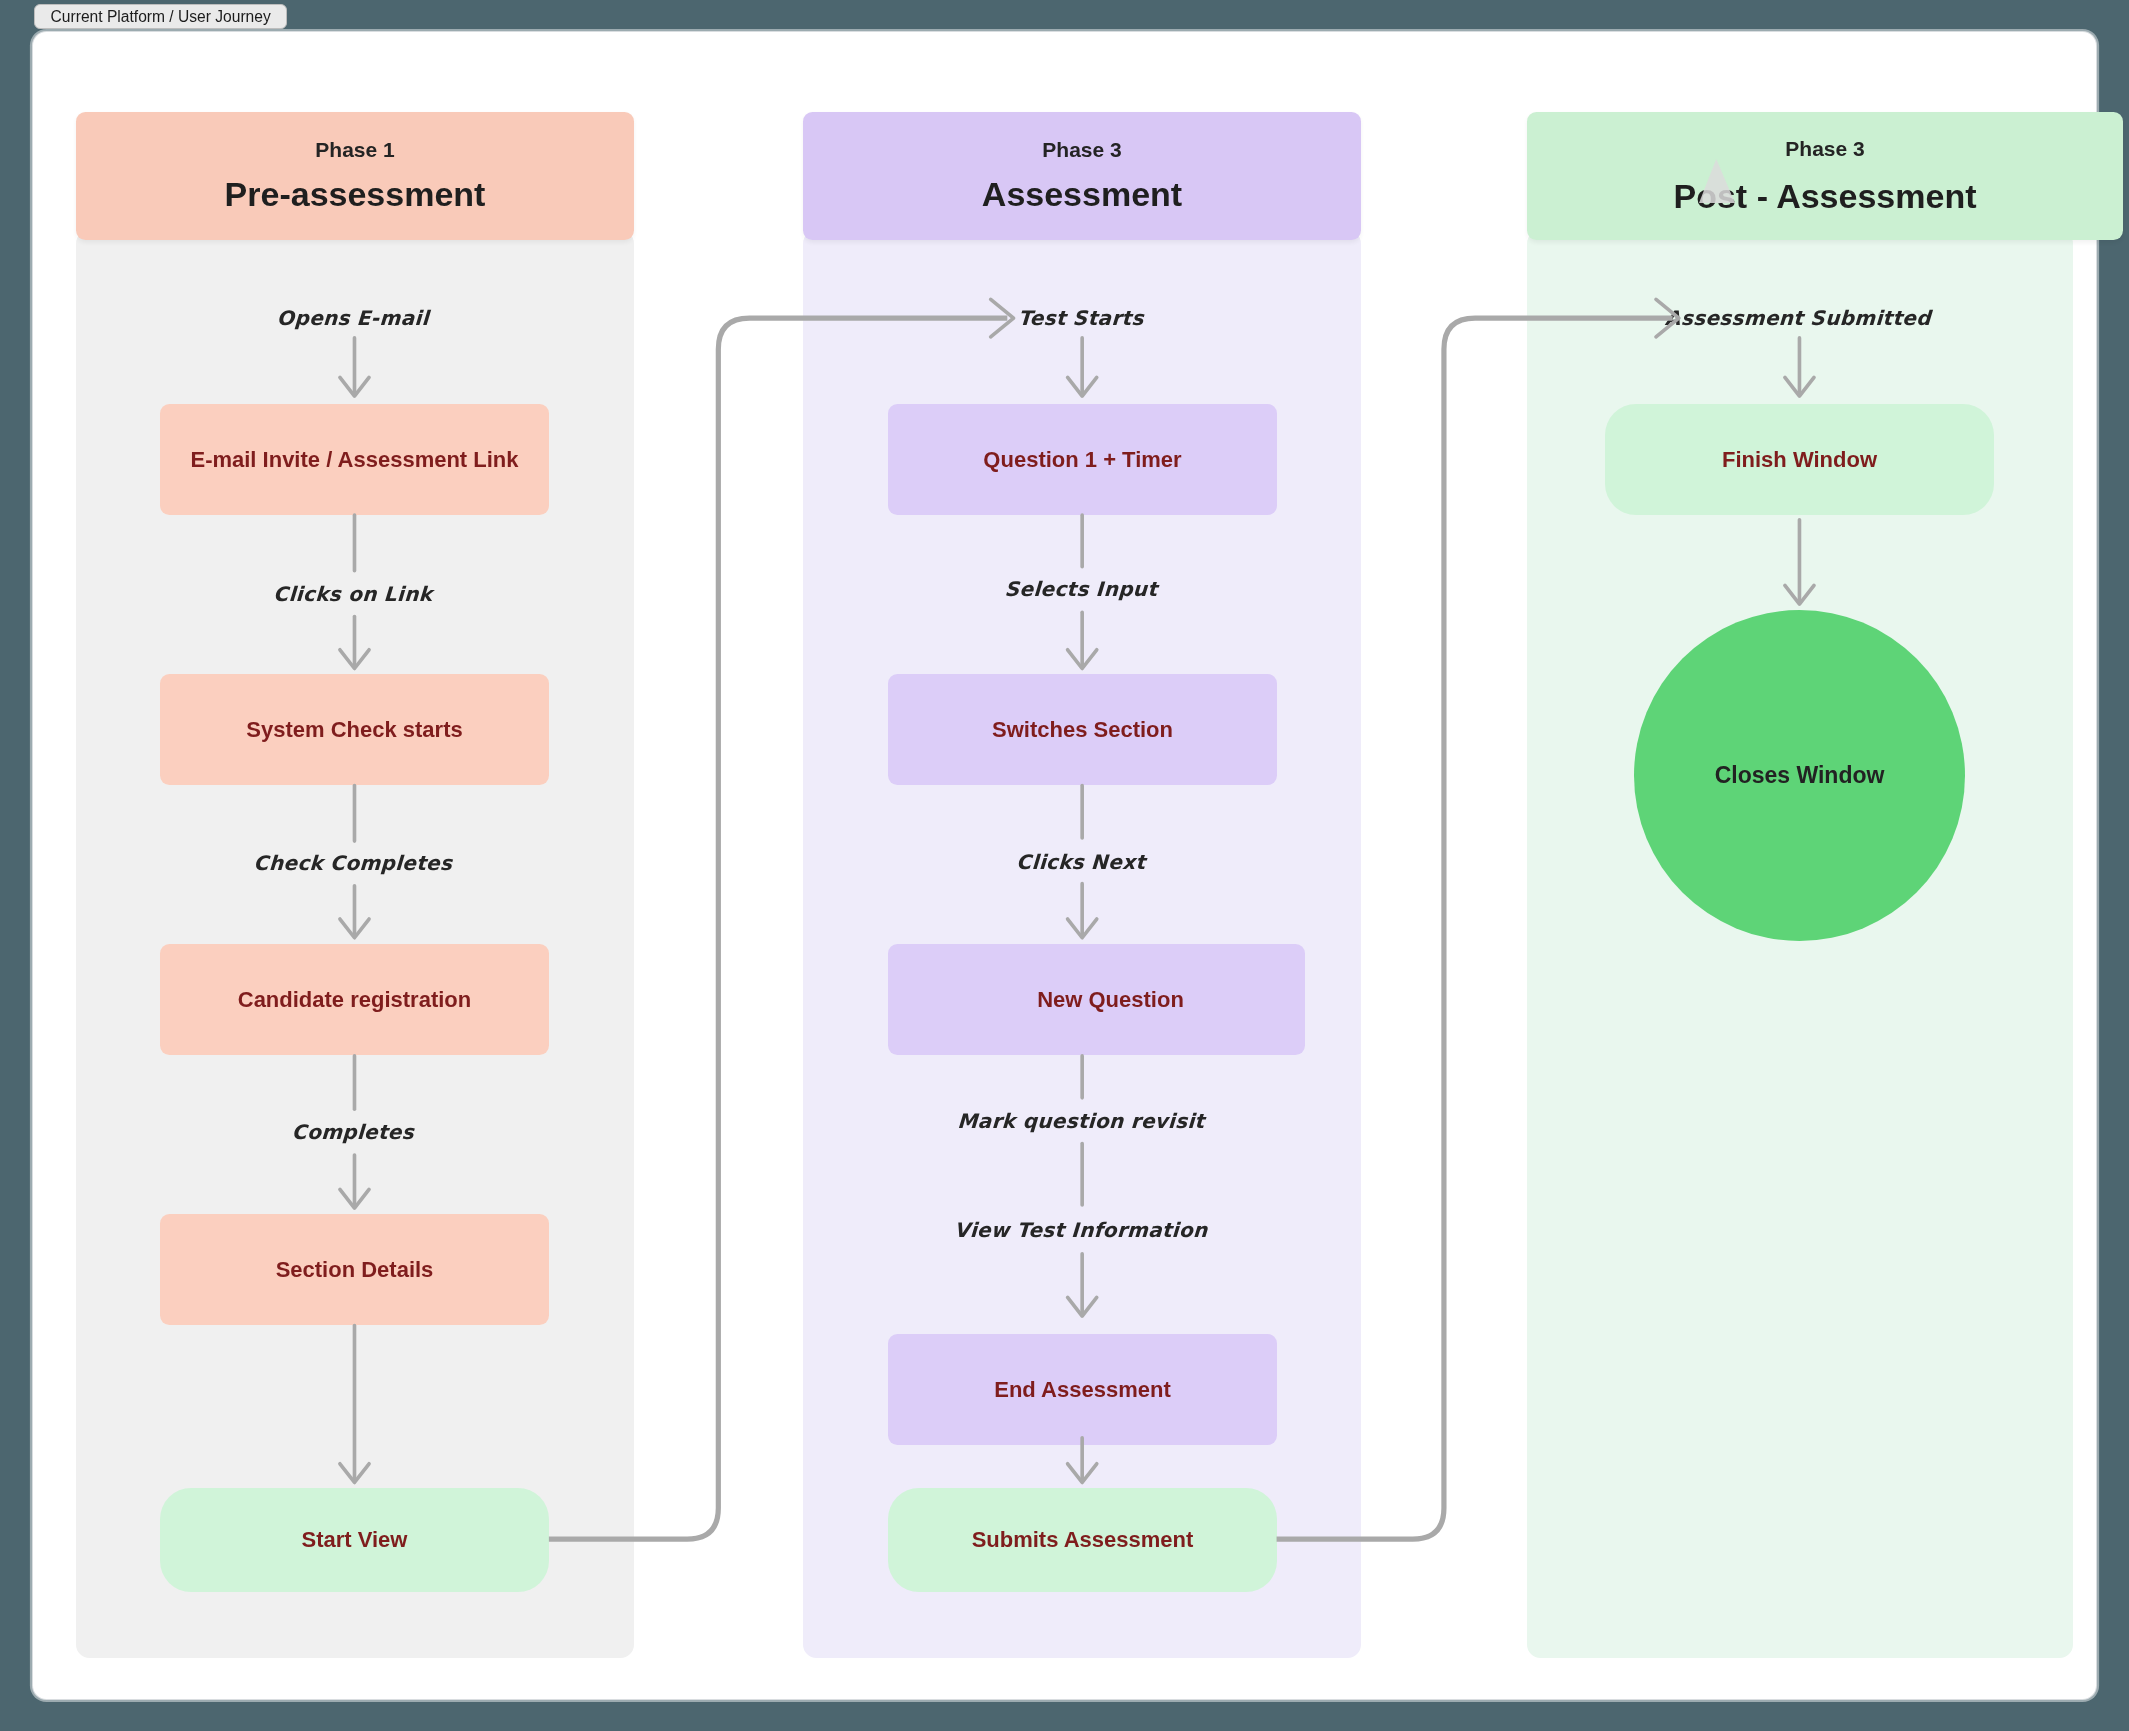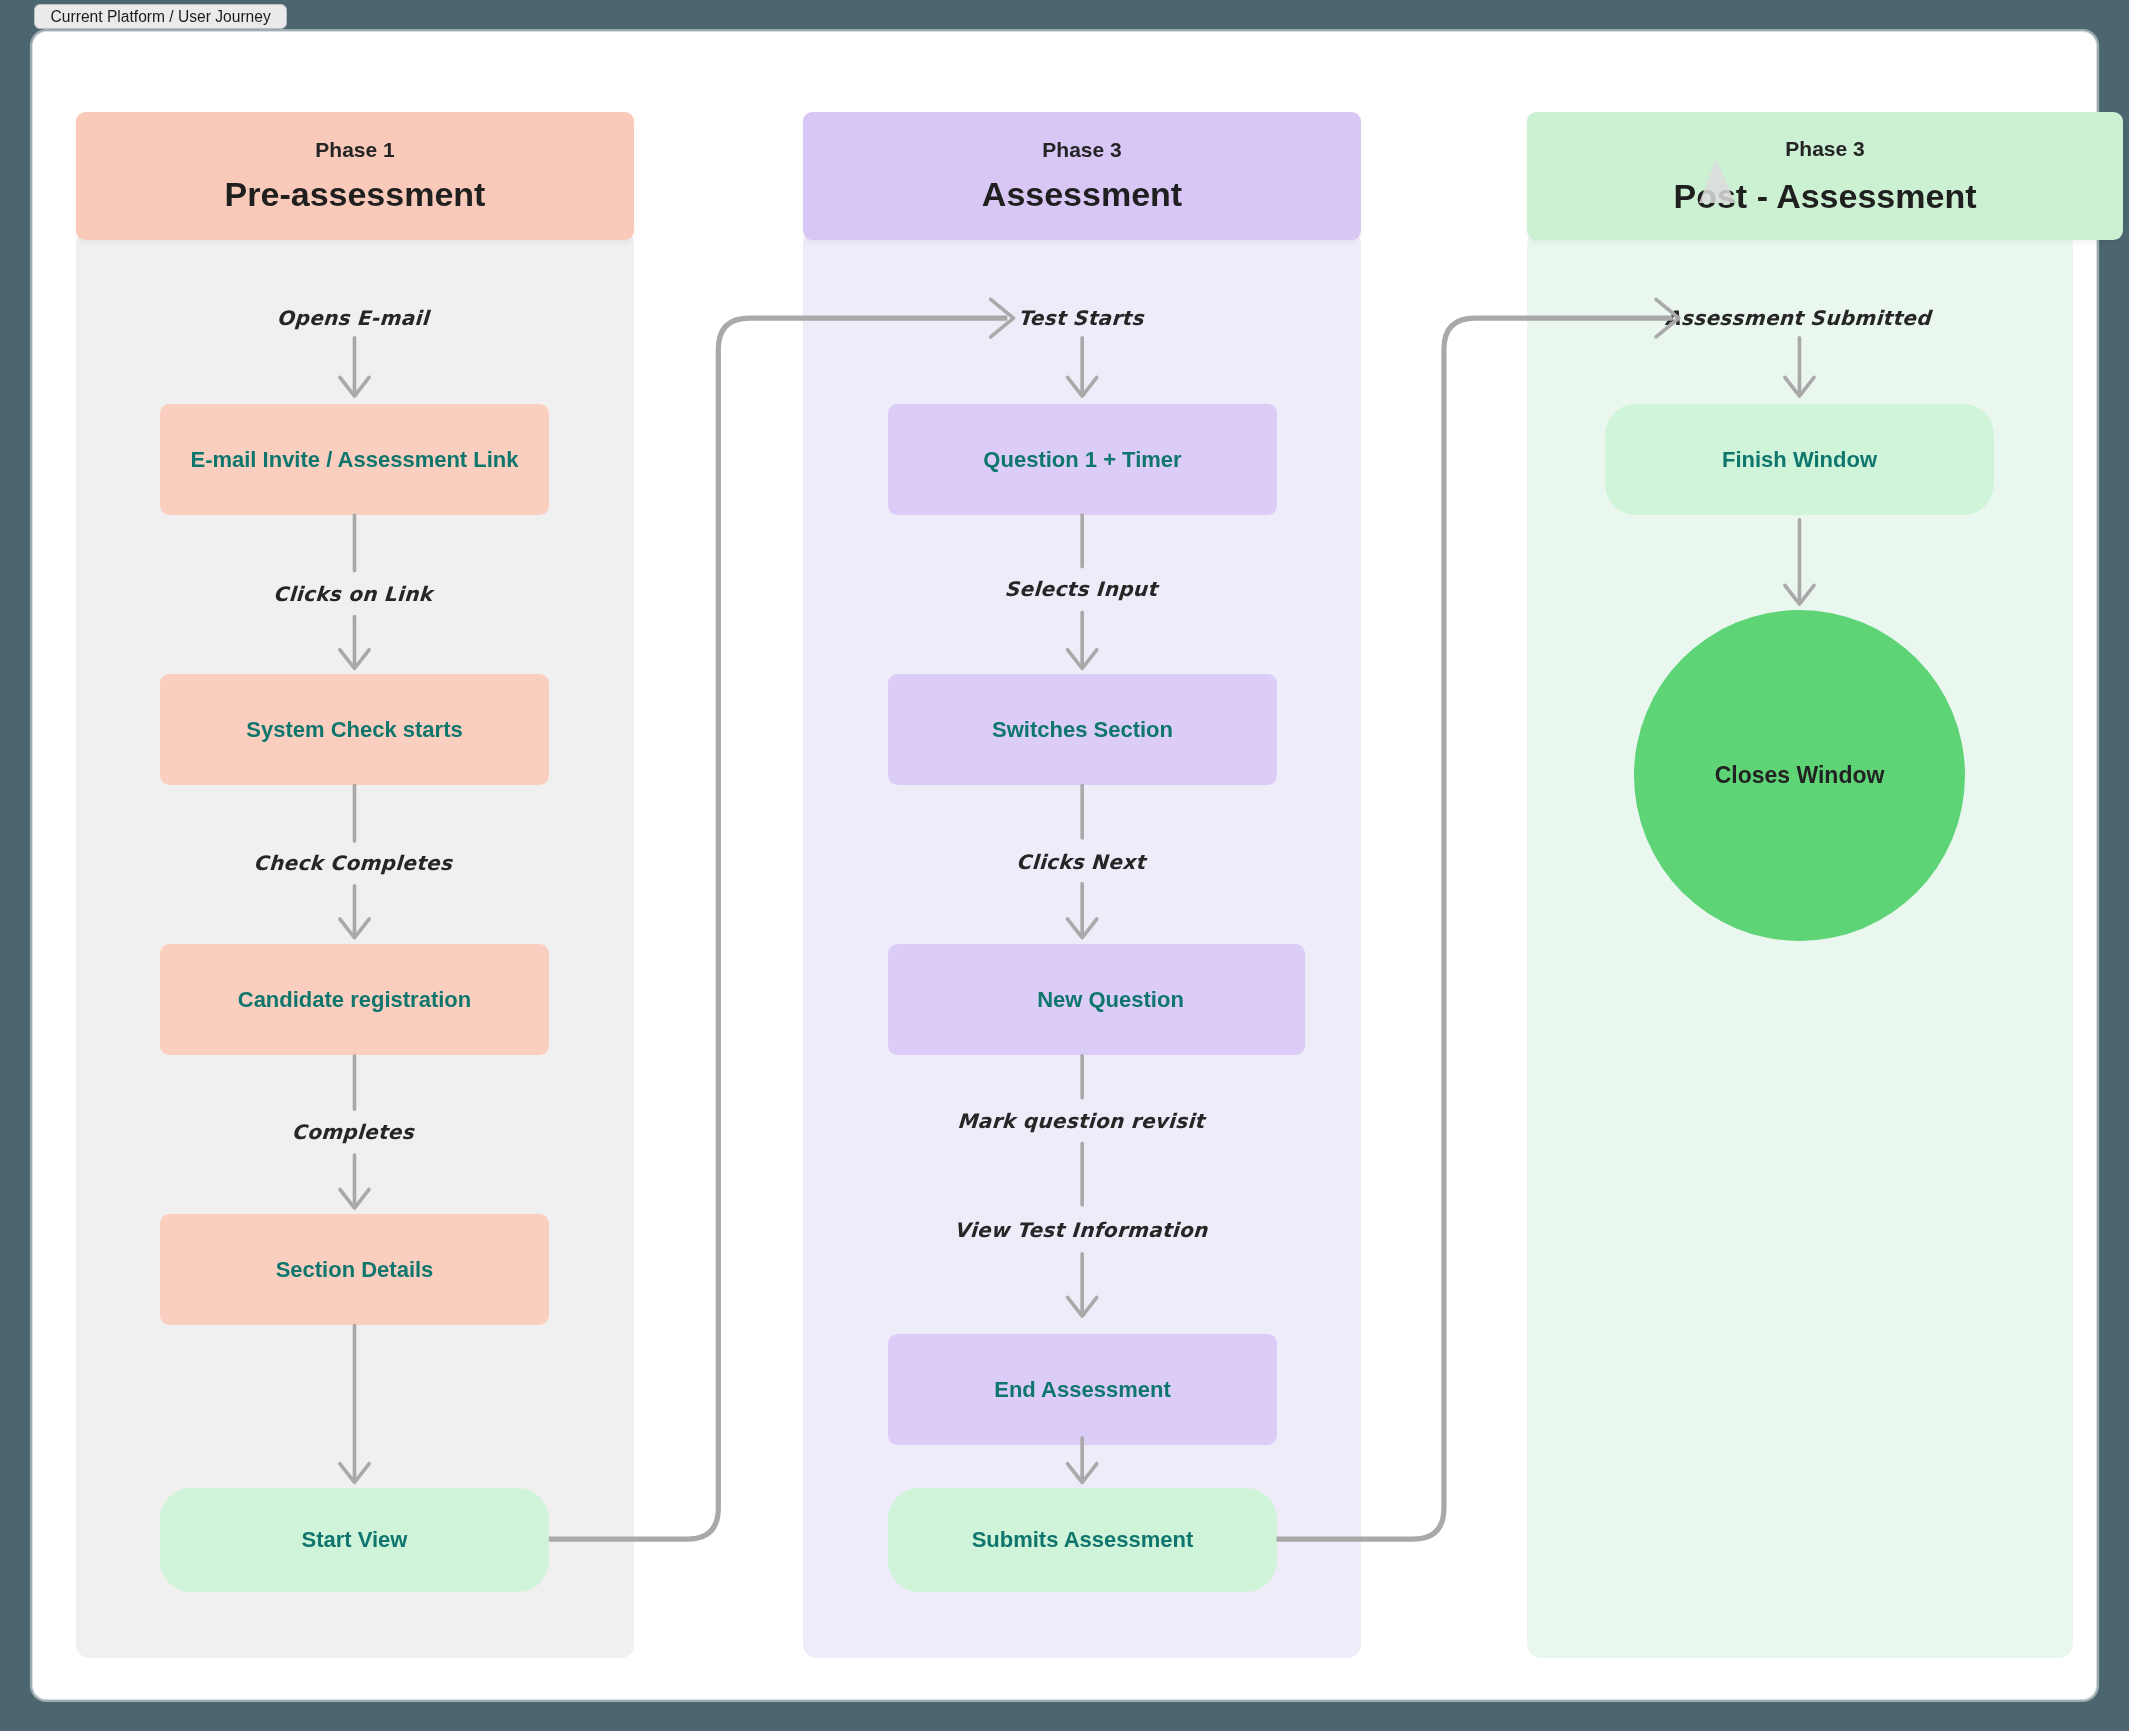--- a/index.html
+++ b/index.html
@@ -46,21 +46,21 @@
   }
   .phase-header.h1 { left:76px; width:558px; background:var(--c-header1_bg,#f9cab9); }
   .phase-header.h2 { left:803px; width:558px; background:var(--c-header2_bg,#d8c7f5); }
   .phase-header.h3 { left:1527px; width:596px; background:var(--c-header3_bg,#cbf0d2);gap:16px; }
   .phase-kicker { font-size:21px; font-weight:700; color:#242424; }
   .phase-title { font-size:34px; font-weight:800; color:#1f1f1f; }
   .node {
     position:absolute; width:389px; height:111px;
     border-radius:9.4px; z-index:4;
     display:flex; align-items:center; justify-content:center;
-    font-size:22px; font-weight:700; color:#0f766e;
+    font-size:22px; font-weight:700; color:#7f1d1d;
     text-align:center;
   }
   .node.pink   { background:var(--c-node_pink,#fbcfbf); }
   .node.purple { background:var(--c-node_purple,#dccdf8); }
   .node.green  { background:var(--c-node_green,#d0f4d9);border-radius:31px; }
   .node.short  { height:104px; }
   .circle-node {
     position:absolute; left:1634px; top:610px;
     width:331px; height:331px; border-radius:50%;
     background:var(--c-circle_green,#5ed477);

